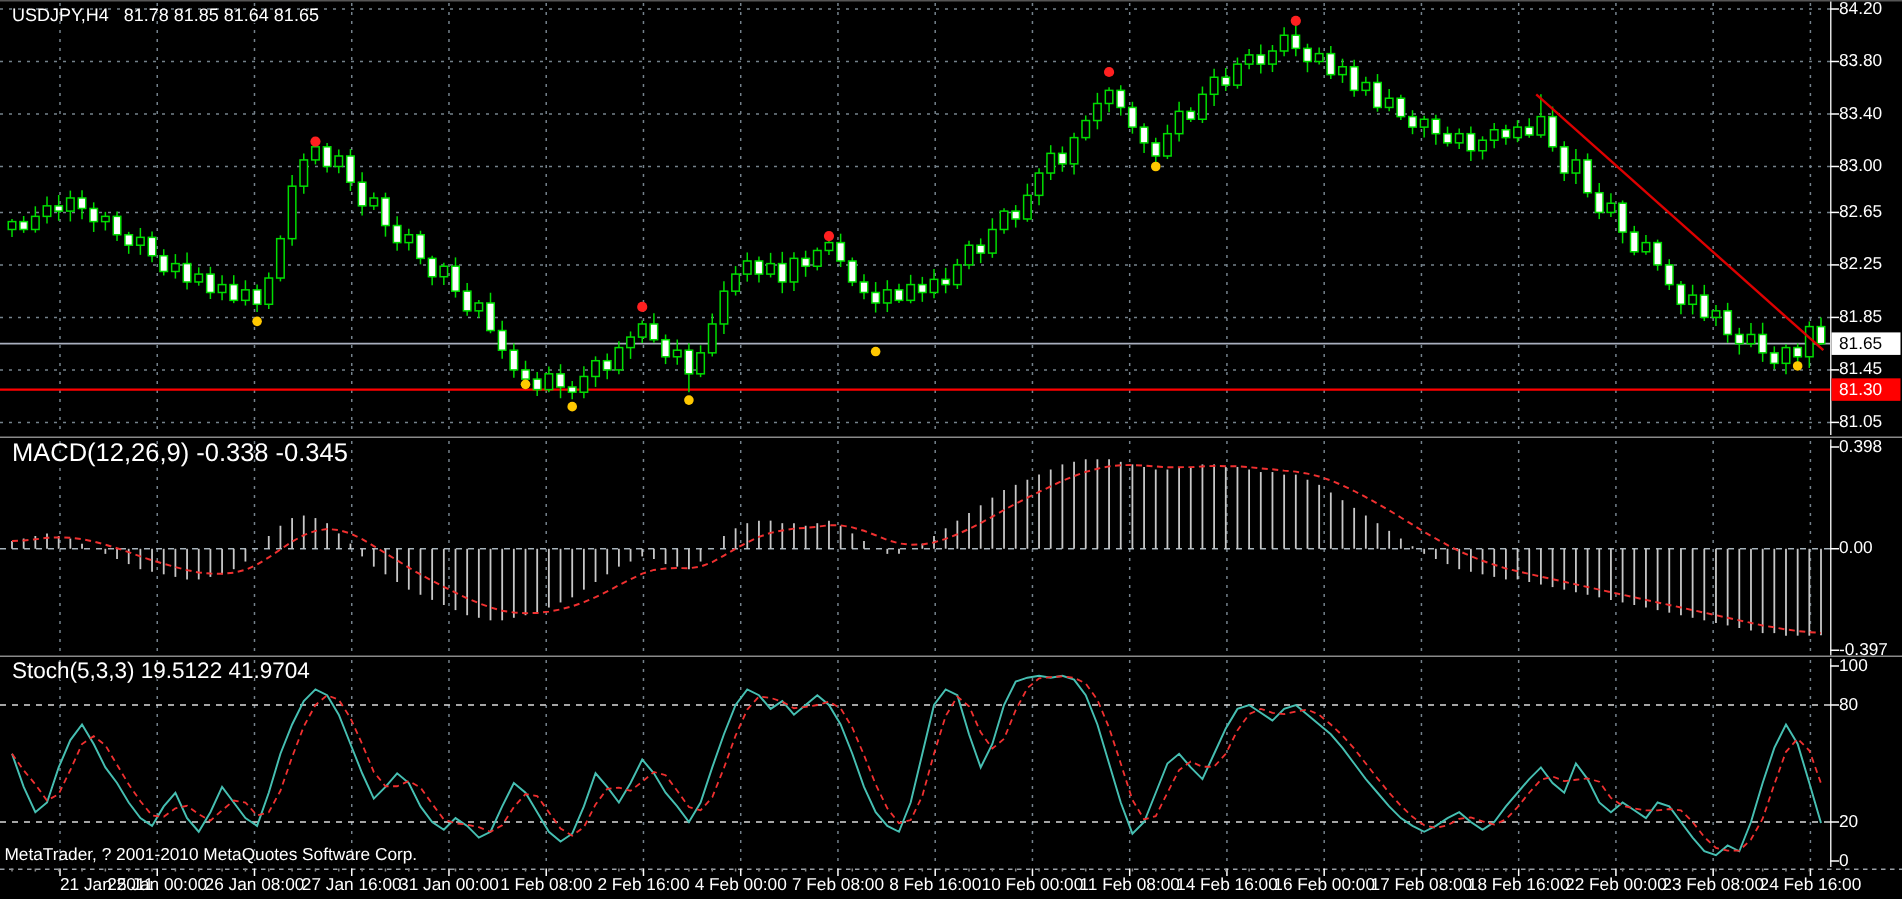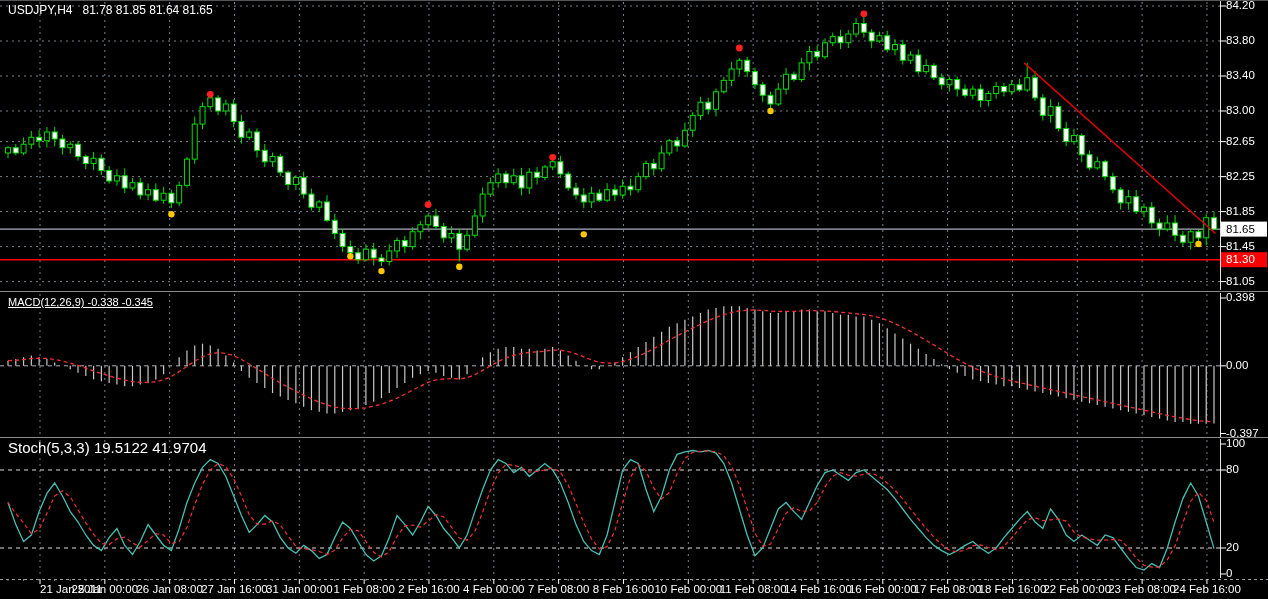--- a/index.html
+++ b/index.html
@@ -6,21 +6,21 @@
   #terminal{
     position:relative;width:1268px;height:599px;background:#000;
     font-family:"Liberation Sans",sans-serif;overflow:hidden;
   }
   #chart-svg{position:absolute;left:0;top:0;}
   .overlay-label{
     position:absolute;color:#fff;font-size:12px;line-height:14px;
     white-space:pre;pointer-events:none;text-shadow:1px 1px 0 #000;
   }
   #main-title{left:8px;top:3px;text-align:right;}
-  #macd-label{left:8px;top:295px;font-size:11px;text-decoration:underline;}
+  #macd-label{left:8px;top:295px;font-size:17px;}
   #stoch-label{left:8px;top:441px;font-size:15px;}
   #copyright{left:3px;top:563px;font-size:11.5px;}
   #main-title .sym{margin-right:10px;}
 </style>
 </head>
 <body>
 
 <div id="terminal">
   <svg id="chart-svg" width="1268" height="599">
       <g>
@@ -779,13 +779,14 @@
         <line x1="1206.2193548387097" y1="579" x2="1206.2193548387097" y2="581" stroke="#888" stroke-width="1"></line>
       </g>
     </svg>
 
   <div class="overlay-label" id="main-title"><span class="sym">USDJPY,H4</span><span>81.78 81.85 81.64 81.65</span></div>
 
   <div class="overlay-label" id="macd-label">MACD(12,26,9) -0.338 -0.345</div>
 
   <div class="overlay-label" id="stoch-label">Stoch(5,3,3) 19.5122 41.9704</div>
 
+  <div class="overlay-label" id="copyright">MetaTrader, ? 2001-2010 MetaQuotes Software Corp.</div>
 </div>
 
 </body></html>

